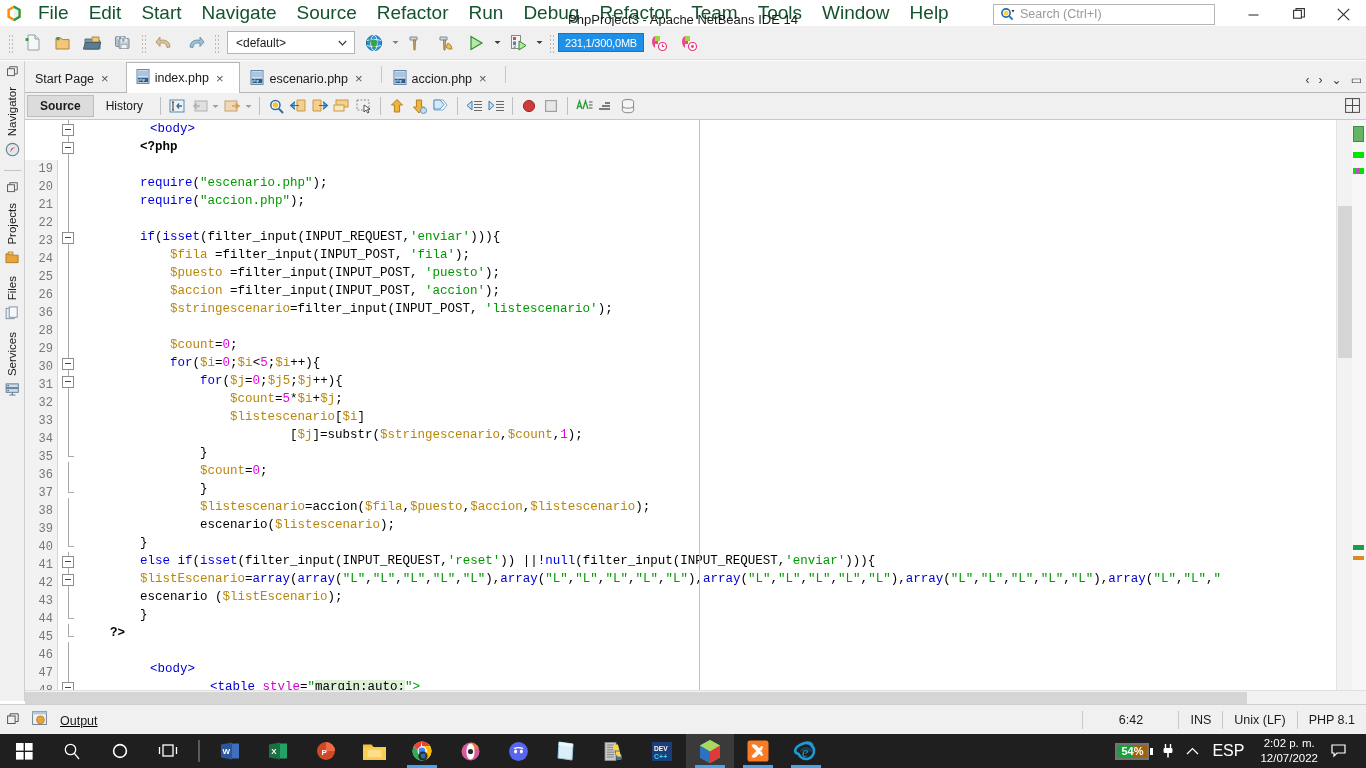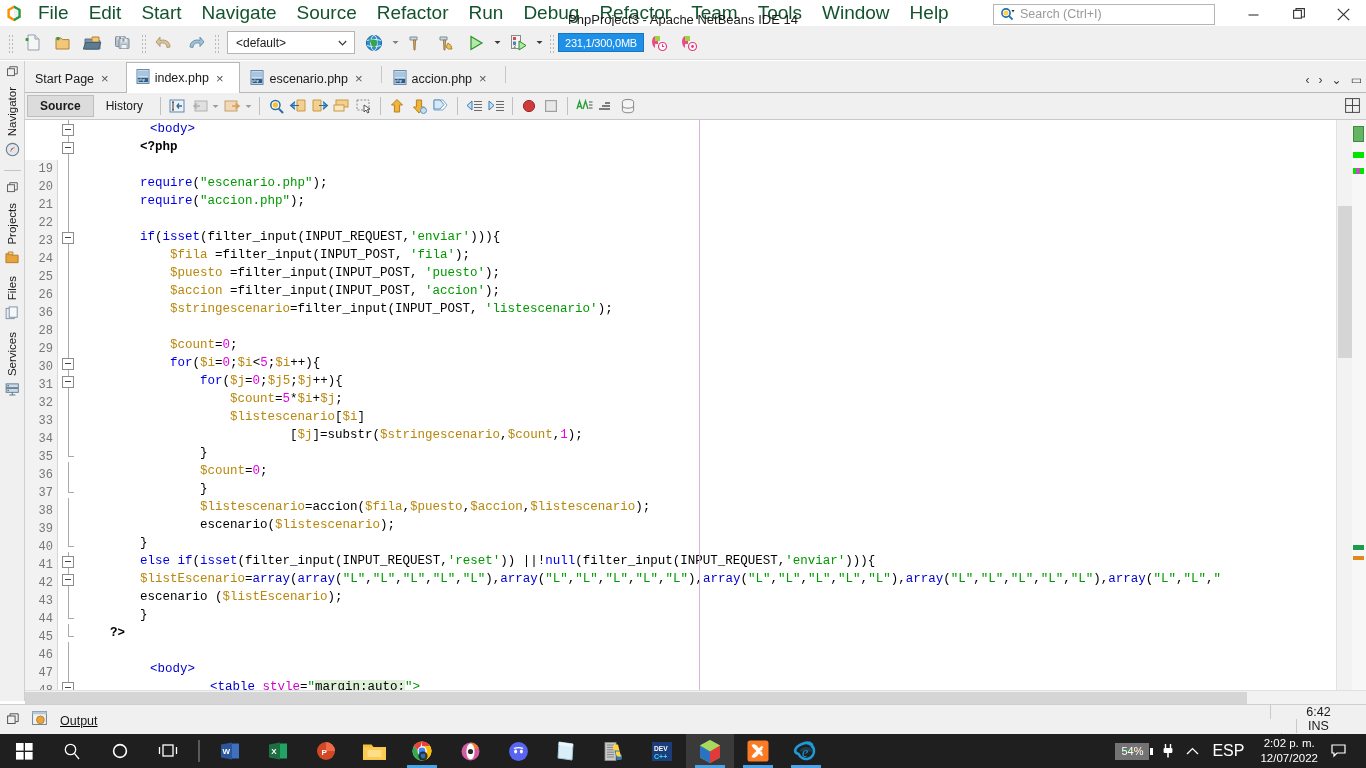--- a/index.html
+++ b/index.html
@@ -172,21 +172,21 @@
   .hthumb { position: absolute; left: 0; top: 1px; width: 1222px; height: 12px; background: #d5d5d5; }
 
   
   .statusbar {
     position: absolute; left: 0; bottom: 34px; width: 1366px; height: 30px;
     background: #f0f0f0; border-top: 1px solid #cfcfcf;
     display: flex; align-items: center;
   }
   .sb-left { display: flex; align-items: flex-end; gap: 13px; padding-left: 7px; text-decoration: underline; }
   .sb-output { font-size: 12.5px; color: #1a1a1a; }
-  .sb-right { position: absolute; right: 0; top: 0; height: 30px; display: flex; align-items: center; flex-direction: column; }
+  .sb-right { position: absolute; right: 0; top: 0; height: 30px; display: flex; align-items: center; }
   .sb-cell {
     font-size: 12.5px; color: #1a1a1a; padding: 0 11px; height: 18px;
     display: flex; align-items: center; border-left: 1px solid #c8c8c8;
   }
   .sb-cell.first { border-left: 1px solid #c8c8c8; }
   .sb-pos { min-width: 96px; justify-content: center; }
 
   
   .taskbar {
     position: absolute; left: 0; bottom: 0; width: 1366px; height: 34px;
@@ -198,21 +198,21 @@
   }
   .tb-item.running:after {
     content: ""; position: absolute; bottom: 0; left: 9px; width: 30px; height: 3px; background: #4aa3e8;
   }
   .tb-item.active { background: #3a3a3a; }
   .tb-sep { width: 2px; height: 22px; background: #5a5a5a; margin: 0 6px; }
   .tray { position: absolute; right: 0; height: 34px; display: flex; align-items: center; }
   .battery {
     display: flex; align-items: center; margin-right: 3px;
   }
-  .bat-body { width: 34px; height: 17px; border: 8px solid #737373; position: relative; background: #a16207; }
+  .bat-body { width: 34px; height: 17px; border: 2px solid #737373; position: relative; background: #a16207; font-weight: bold; }
   .bat-fill { position: absolute; left: 0; top: 0; bottom: 0; width: 54%; background: #19a03a; }
   .bat-txt {
     position: absolute; left: 0; right: 0; top: 0; bottom: 0; color: #fff;
     font-size: 11px; display: flex; align-items: center; justify-content: center;
   }
   .bat-tip { width: 3px; height: 7px; background: #fff; margin-left: 1px; }
   .tray-ic { width: 24px; height: 34px; display: flex; align-items: center; justify-content: center; color: #fff; font-size: 13px; }
   .clock { color: #fff; font-size: 11.5px; line-height: 15px; text-align: center; padding: 0 8px; }
   .lang { color: #fff; font-size: 16px; padding: 0 8px; }
   .showdesk { width: 16px; height: 34px; }

